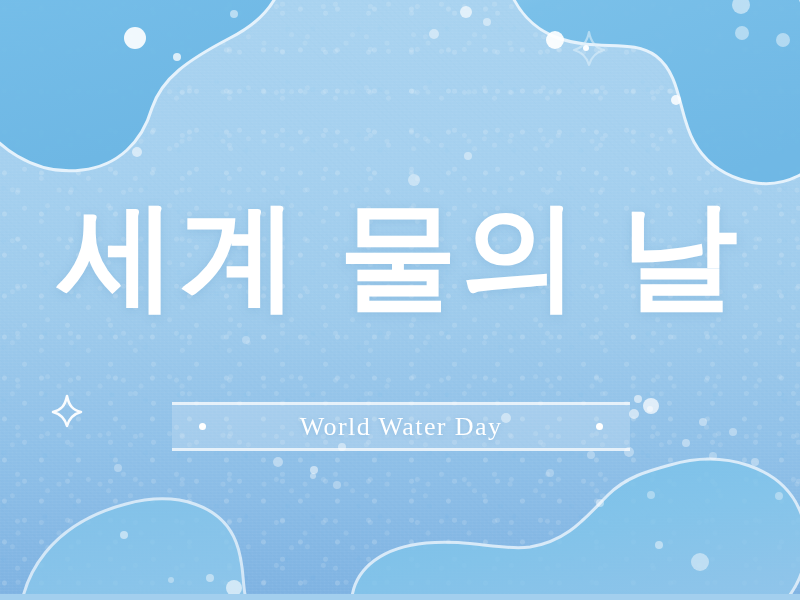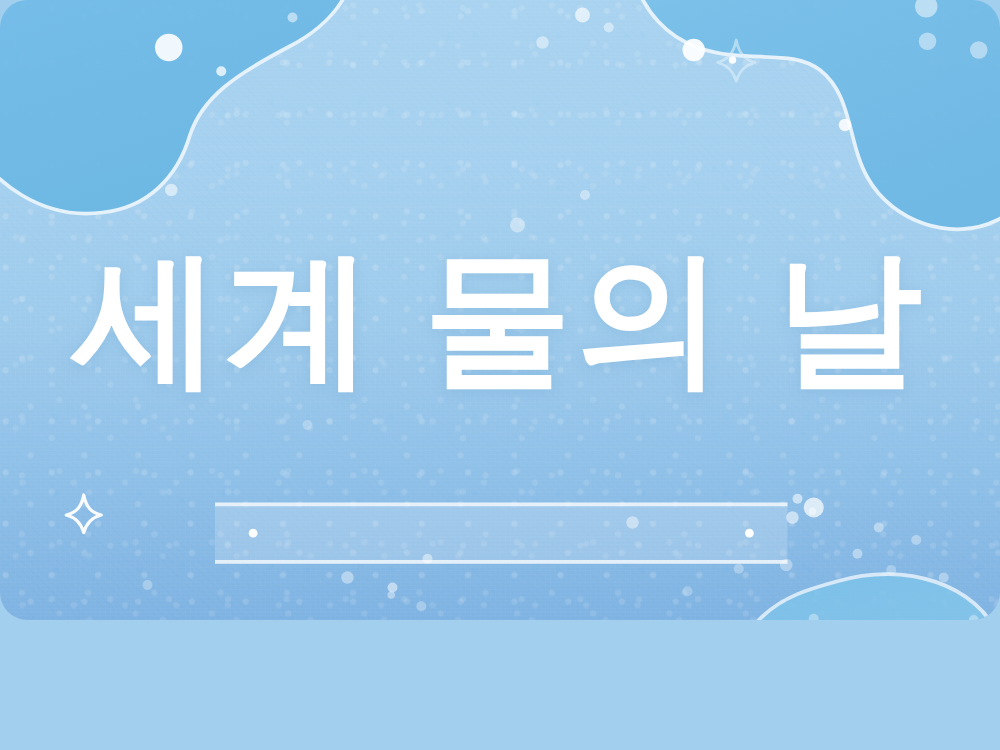--- a/index.html
+++ b/index.html
@@ -7,30 +7,29 @@
 
   html, body {
     width:800px; height:600px;
     overflow:hidden;
     background:#a3cfee;
     font-family:"Liberation Sans", sans-serif;
   }
 
   #poster {
     position:relative;
-    width:800px; height:496px;
+    width:800px; height:594px;
     overflow:hidden;
     background:
       linear-gradient(180deg,
         #a9d3f0 0%,
         #a5d0ef 28%,
         #9ecbec 52%,
         #8fc0e8 76%,
         #7fb3e2 100%);
-    border-radius: 22px;
   }
 
   
   .texture {
     position:absolute; inset:0;
     pointer-events:none;
     opacity:.55;
     mix-blend-mode:overlay;
     background-image:
       radial-gradient(circle at 12% 22%, rgba(255,255,255,.30) 0 2px, transparent 3px),
@@ -259,16 +258,17 @@
       <path d="M19 4 C21 15 26 20 34 22 C26 24 21 30 19 37 C17 30 12 24 4 22 C12 20 17 15 19 4 Z" fill="none" stroke="#dff0fa" stroke-width="2.2" stroke-linejoin="round" opacity="0.58"></path>
     </svg>
   </div>
 
   <div id="title-block">
     <div id="main-title">세계 물의 날</div>
   </div>
 
   <div id="subtitle-bar">
     <span class="bar-dot" id="bar-dot-left"></span>
+    <span id="subtitle-text">World Water Day</span>
     <span class="bar-dot" id="bar-dot-right"></span>
   </div>
 
 </div>
 
 </body></html>

